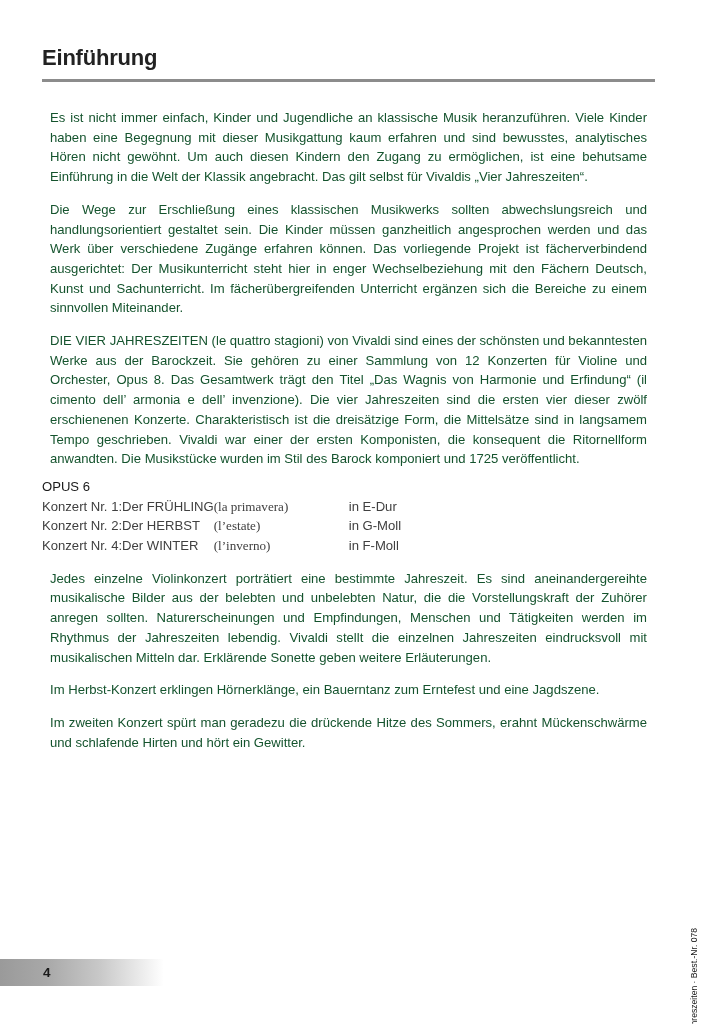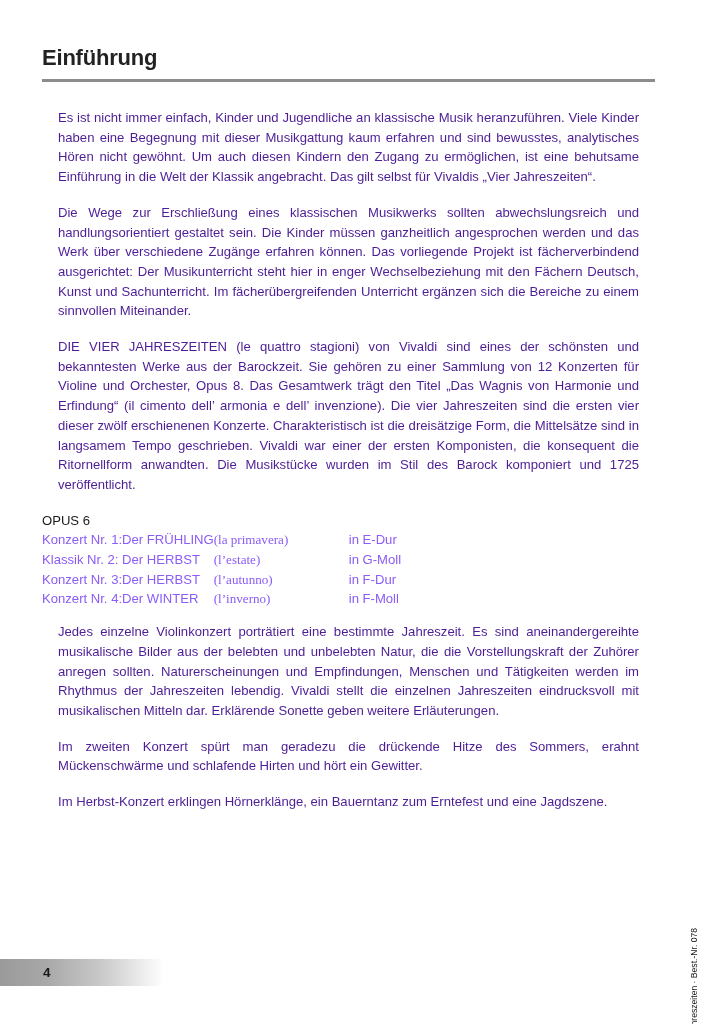--- a/index.html
+++ b/index.html
@@ -39,22 +39,22 @@
     margin-top: 7px;
     width: 613px;
     height: 3px;
     background: #8c8c8c;
   }
   .body-text {
     font-size: 13.1px;
     line-height: 19.7px;
     text-align: justify;
     text-justify: inter-word;
-    margin: 16px;
-    color: #4c1d95;
+    margin: 8px;
+    color: #14532d;
     -webkit-hyphens: none;
     hyphens: none;
   }
   .para {
     margin-top: 13px;
   }
   .para:first-of-type {
     margin-top: 0;
   }
   .opus-line {
@@ -62,21 +62,21 @@
     line-height: 19.7px;
     text-align: left;
     margin: 0;
     color: #1a1a1a;
   }
   .concert-table {
     border-collapse: collapse;
     margin: 0;
     font-size: 13.1px;
     line-height: 19.7px;
-    color: #8b5cf6;
+    color: #404040;
   }
   .concert-table td {
     padding: 0;
     vertical-align: baseline;
     white-space: nowrap;
   }
   .col-label { padding-right: 9px; }
   .col-season { padding-right: 13px; }
   .col-italian { padding-right: 13px; width: 135px; font-family: Liberation Serif, serif; }
   .col-key { }
@@ -140,46 +140,40 @@
 
     <table class="concert-table">
       <tbody>
         <tr>
           <td class="col-label">Konzert  Nr. 1:</td>
           <td class="col-season">Der  FRÜHLING</td>
           <td class="col-italian">(la primavera)</td>
           <td class="col-key">in E-Dur</td>
         </tr>
         <tr>
-          <td class="col-label">Klassik  Nr. 2:</td>
+          <td class="col-label">Konzert  Nr. 2:</td>
           <td class="col-season">Der HERBST</td>
           <td class="col-italian">(l’estate)</td>
           <td class="col-key">in G-Moll</td>
-        </tr>
-        <tr>
-          <td class="col-label">Konzert  Nr. 3:</td>
-          <td class="col-season">Der  HERBST</td>
-          <td class="col-italian">(l’autunno)</td>
-          <td class="col-key">in F-Dur</td>
         </tr>
         <tr>
           <td class="col-label">Konzert  Nr. 4:</td>
           <td class="col-season">Der  WINTER</td>
           <td class="col-italian">(l’inverno)</td>
           <td class="col-key">in F-Moll</td>
         </tr>
       </tbody>
     </table>
 
     <p class="body-text para">Jedes einzelne Violinkonzert porträtiert eine bestimmte Jahreszeit. Es sind aneinandergereihte musikalische Bilder aus der belebten und unbelebten Natur, die die Vorstellungskraft der Zuhörer anregen sollten. Naturerscheinungen und Empfindungen, Menschen und Tätigkeiten werden im Rhythmus der Jahreszeiten lebendig. Vivaldi stellt die einzelnen Jahreszeiten eindrucksvoll mit musikalischen Mitteln dar. Erklärende Sonette geben weitere Erläuterungen.</p>
 
 
+    <p class="body-text para">Im Herbst-Konzert erklingen Hörnerklänge, ein Bauerntanz zum Erntefest und eine Jagdszene.</p>
+
     <p class="body-text para">Im zweiten Konzert spürt man geradezu die drückende Hitze des Sommers, erahnt Mückenschwärme und schlafende Hirten und hört ein Gewitter.</p>
-
-    <p class="body-text para">Im Herbst-Konzert erklingen Hörnerklänge, ein Bauerntanz zum Erntefest und eine Jagdszene.</p>
 
   </div>
 
   <div class="side-credit">
     <div>Juliane Linker: Antonio Vivaldi – Die vier Jahreszeiten · Best.-Nr. 078</div>
     <div>© Brigg Verlag, Friedberg</div>
   </div>
 
   <div class="footer">
     <div class="footer-bar"></div>

